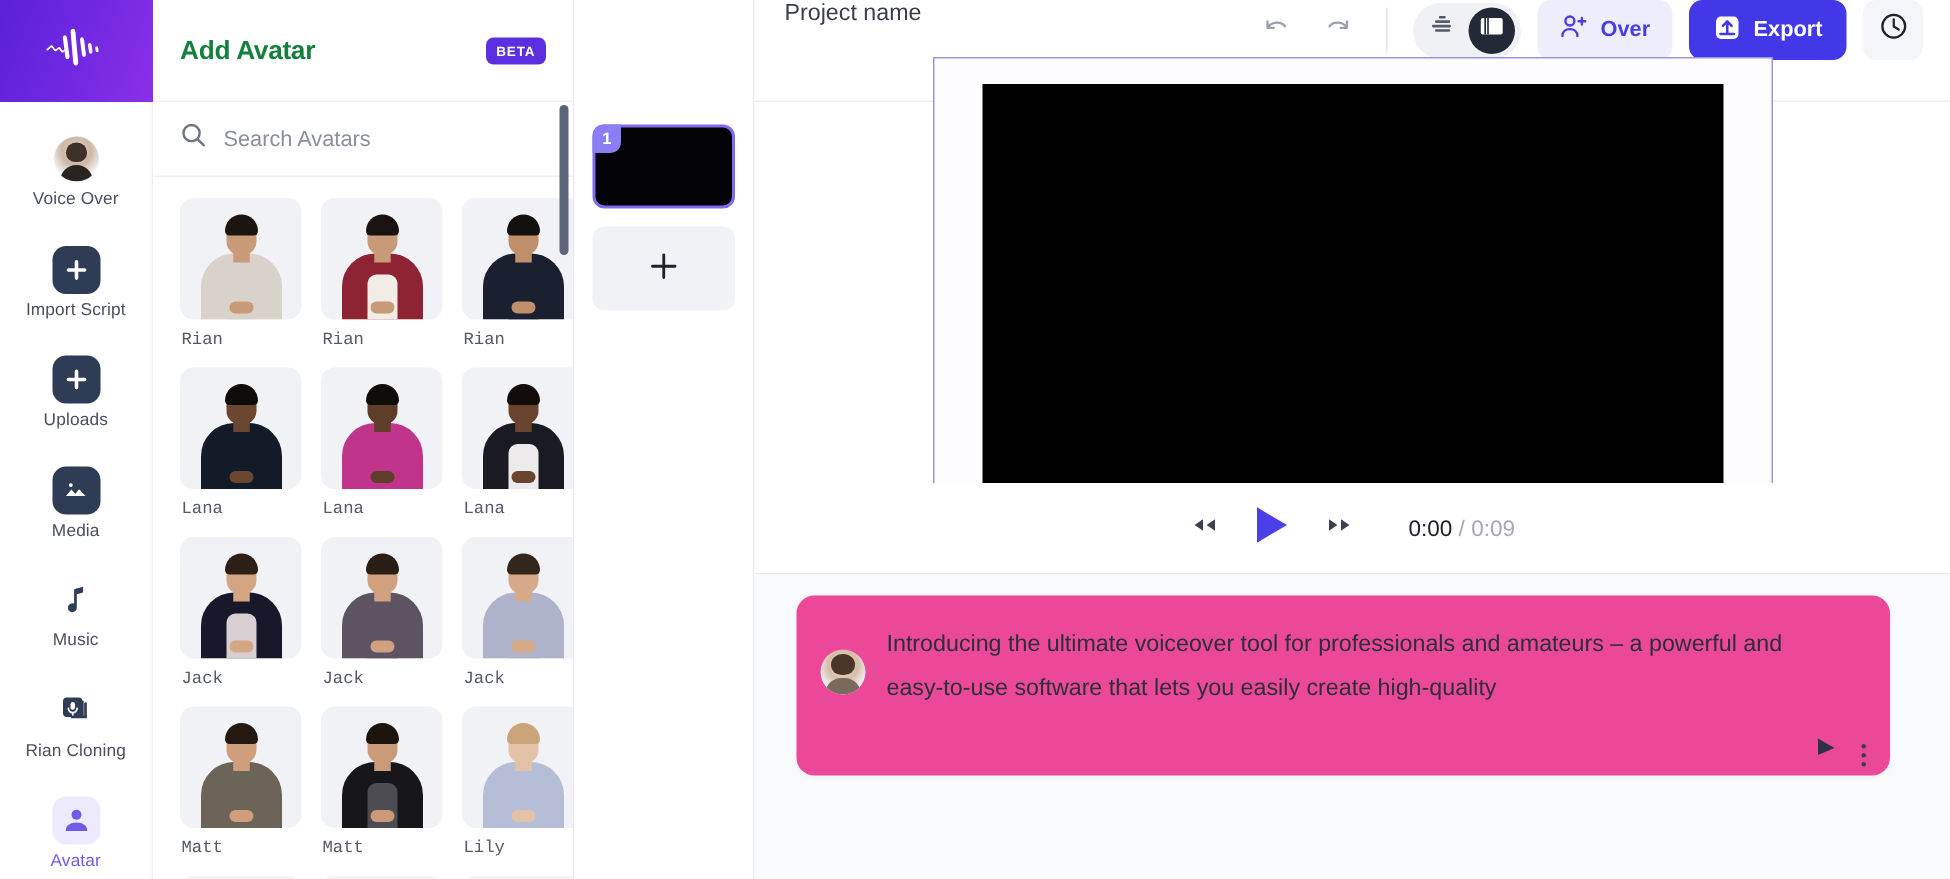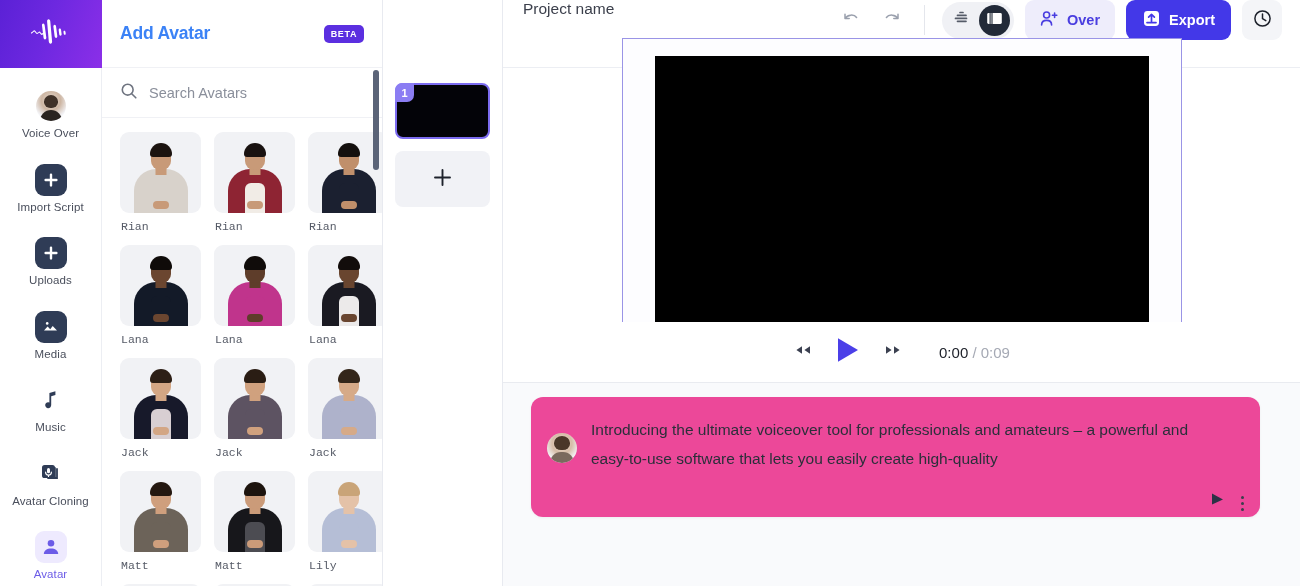--- a/index.html
+++ b/index.html
@@ -63,21 +63,21 @@
   .panel {
     width: 281px; flex: 0 0 281px; height: 586px;
     background: #fff; border-right: 1px solid #e8eaf0;
     display: flex; flex-direction: column; position: relative;
   }
   .panel-head {
     height: 68px; display: flex; align-items: center;
     padding: 0 18px 0 18px; border-bottom: 1px solid #f0f1f5;
     justify-content: space-between;
   }
-  .panel-title { font-size: 17.5px; font-weight: 700; color: #3b82f6; letter-spacing: -.2px; }
+  .panel-title { font-size: 17.5px; font-weight: 700; color: #15803d; letter-spacing: -.2px; }
   .beta-badge {
     background: #5b2fe0; color: #fff; font-size: 9px; font-weight: 700;
     letter-spacing: .6px; padding: 4px 7px; border-radius: 5px;
   }
   .search-row {
     height: 50px; display: flex; align-items: center; gap: 11px;
     padding: 0 18px; border-bottom: 1px solid #f0f1f5;
   }
   .search-input {
     border: 0; outline: 0; font-size: 14.5px; color: #6f7480;
@@ -309,21 +309,21 @@
       <div class="rail-item">
         <div class="rail-icon plain">
           <svg width="22" height="22" viewBox="0 0 22 22">
             <path d="M6 5h9v9H6z" fill="none" stroke="#2f3c56" stroke-width="1.6"></path>
             <rect x="2" y="2" width="13" height="13" rx="2.6" fill="#2f3c56"></rect>
             <path d="M17 6v9h-9" fill="none" stroke="#2f3c56" stroke-width="1.8" stroke-linecap="round"></path>
             <rect x="7" y="5" width="3" height="5.2" rx="1.5" fill="#fff"></rect>
             <path d="M5.6 9.2a2.9 2.9 0 005.8 0M8.5 12.1v1.4" stroke="#fff" stroke-width="1.2" fill="none" stroke-linecap="round"></path>
           </svg>
         </div>
-        <div class="rail-label">Avatar Cloning</div>
+        <div class="rail-label">Rian Cloning</div>
       </div>
 
       <div class="rail-item active">
         <div class="rail-icon">
           <svg width="18" height="18" viewBox="0 0 18 18">
               <circle cx="9" cy="5.2" r="3.3" fill="#6c5ce7"></circle>
               <path d="M1.8 16c0-3.6 3.2-5.6 7.2-5.6s7.2 2 7.2 5.6z" fill="#6c5ce7"></path>
             </svg>
         </div>
         <div class="rail-label">Avatar</div>

